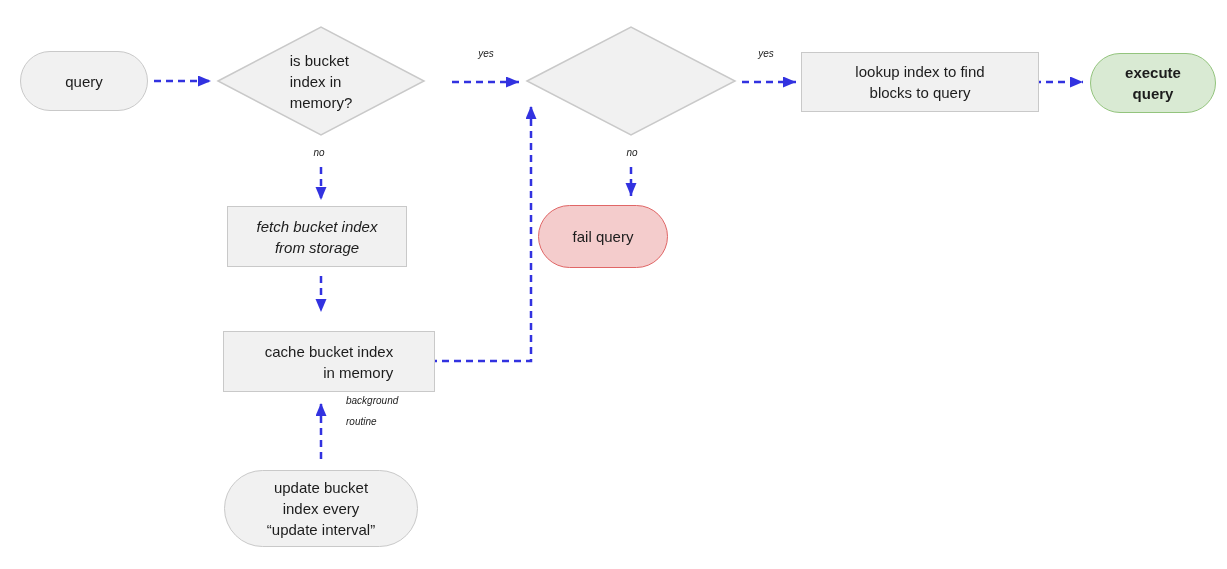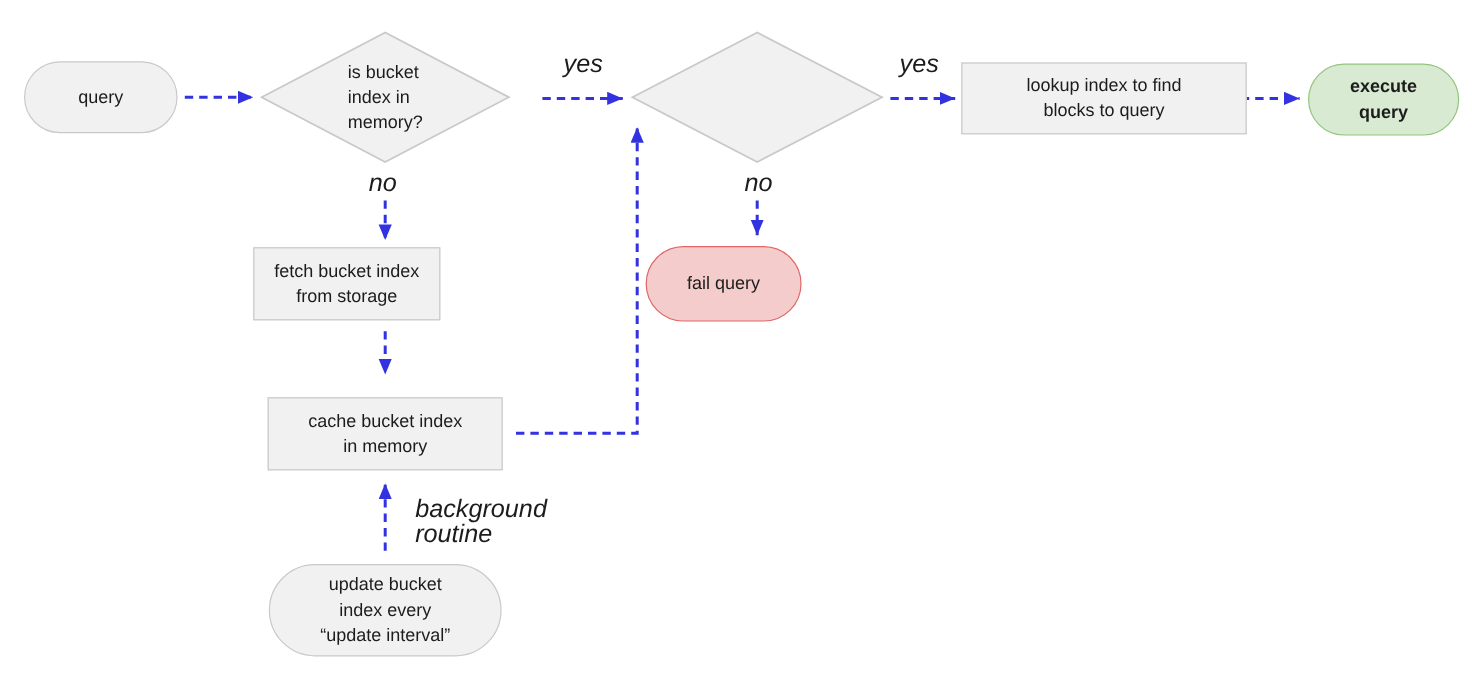--- a/index.html
+++ b/index.html
@@ -69,21 +69,21 @@
     align-items: center;
     justify-content: center;
     text-align: left;
     white-space: pre-line;
     font-size: 15px;
     line-height: 21px;
   }
   .edge-label {
     position: absolute;
     font-style: italic;
-    font-size: 21px;
+    font-size: 10px;
     line-height: 21px;
     white-space: pre-line;
   }
   .edge-label.centered { transform: translateX(-50%); }
 </style>
 </head>
 <body>
 
 <div class="canvas">
 
@@ -114,36 +114,36 @@
 index in
 memory?</div>
 
 
   <div class="node rect" style="left:801px; top:52px; width:238px; height:60px;">lookup index to find
 blocks to query</div>
 
   <div class="node pill success" style="left:1090px; top:53px; width:126px; height:60px;">execute
 query</div>
 
-  <div class="node rect" style="left:211px; top:206px; width:156px; height:61px;">fetch bucket index
+  <div class="node rect" style="left:227px; top:206px; width:180px; height:61px;font-style:italic;">fetch bucket index
 from storage</div>
 
-  <div class="node rect" style="left:223px; top:331px; width:196px; height:61px;">cache bucket index
+  <div class="node rect" style="left:223px; top:331px; width:212px; height:61px;text-align:right;">cache bucket index
 in memory</div>
 
   <div class="node pill fail" style="left:538px; top:205px; width:130px; height:63px;">fail query</div>
 
   <div class="node pill" style="left:224px; top:470px; width:194px; height:77px;">update bucket
 index every
 “update interval”</div>
 
   <div class="edge-label centered" style="left:486px; top:43px;">yes</div>
 
   <div class="edge-label centered" style="left:766px; top:43px;">yes</div>
 
   <div class="edge-label centered" style="left:319px; top:142px;">no</div>
 
   <div class="edge-label centered" style="left:632px; top:142px;">no</div>
 
-  <div class="edge-label" style="left:346px; top:414px;font-style:italic;">background
+  <div class="edge-label" style="left:346px; top:390px;font-style:italic;">background
 routine</div>
 
 </div>
 
 </body></html>

